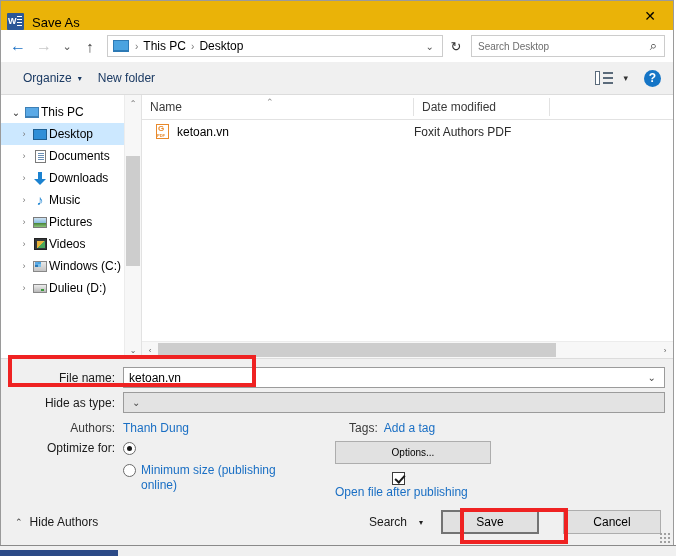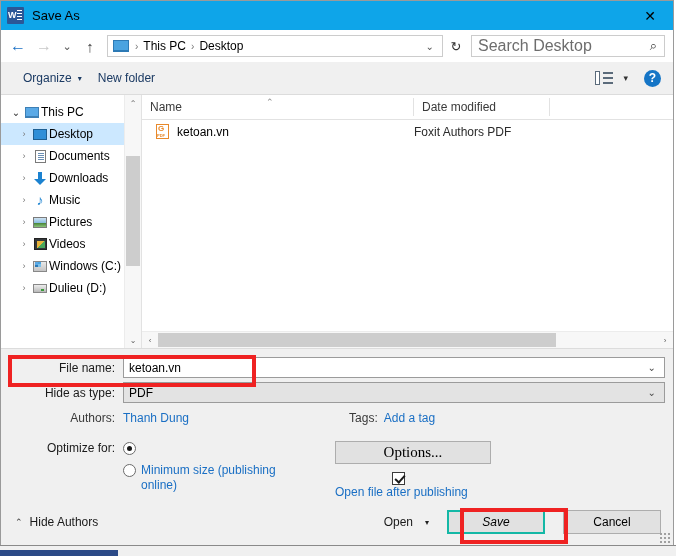--- a/index.html
+++ b/index.html
@@ -24,23 +24,23 @@
     border: 1px solid #9a9a9a;
     background: #f0f0f0;
     box-sizing: border-box;
     display: flex;
     flex-direction: column;
   }
 
   
   .titlebar {
     height: 29px;
-    background: #0ea5e9;
-    display: flex;
-    align-items: center;
+    background: #eab308;
+    display: flex;
+    align-items: flex-end;
     flex: 0 0 auto;
     position: relative;
   }
   .word-icon {
     width: 17px; height: 17px;
     margin-left: 6px;
     background: #2b5797;
     border-radius: 1px;
     position: relative;
     flex: 0 0 auto;
@@ -141,21 +141,21 @@
     align-items: center;
     margin-left: 4px;
     box-sizing: border-box;
     flex: 0 0 auto;
   }
   .searchbox input {
     border: none;
     outline: none;
     flex: 1 1 auto;
     font-family: "Liberation Sans", sans-serif;
-    font-size: 16px;
+    font-size: 10px;
     color: #000;
     padding: 0 0 0 6px;
     background: transparent;
     min-width: 0;
   }
   .searchbox input::placeholder { color: #6d6d6d; opacity: 1; }
   .search-icon { padding: 0 7px 0 2px; color: #333; font-size: 13px; }
 
   
   .commandbar {
@@ -400,21 +400,21 @@
     display: flex;
     align-items: center;
     margin: 8px 0 6px 0;
     font-size: 12px;
   }
   .meta-label { color: #3a3a3a; }
   .meta-link { color: #1a6fc4; margin-left: 6px; cursor: default; }
 
   .optrow {
     display: flex;
-    margin-top: 16px;
+    margin-top: 6px;
   }
   .opt-left { display: flex; flex: 0 0 auto; }
   .optimize-label { width: 114px; text-align: right; padding-right: 8px; font-size: 12px; color: #1a1a1a; flex:0 0 auto; box-sizing:border-box; }
   .radios { display: flex; flex-direction: column; gap: 8px; }
   .radio-item { display: flex; align-items: flex-start; cursor: default; }
   .radio-dot {
     width: 13px; height: 13px;
     border: 1px solid #6b6b6b;
     border-radius: 50%;
     background: #fff;
@@ -438,26 +438,25 @@
     margin-left: 44px;
     display: flex;
     flex-direction: column;
     align-items: flex-start;
   }
   .options-btn {
     width: 156px;
     height: 23px;
     background: #e1e1e1;
     border: 1px solid #adadad;
-    font-size: 15px;
+    font-size: 10px;
     color: #000;
     display: flex; align-items: center; justify-content: center;
     cursor: default;
     box-sizing: border-box;
-    font-family: Liberation Serif, serif;
   }
   .chk-row { display: flex; align-items: center; margin-top: 8px; cursor: default; flex-direction: column; }
   .chk-box {
     width: 13px; height: 13px;
     border: 1px solid #3a3a3a;
     background: #fff;
     margin-right: 5px;
     position: relative;
     flex: 0 0 auto;
     box-sizing: border-box;
@@ -500,21 +499,21 @@
   .dlg-btn {
     width: 98px; height: 24px;
     background: #e1e1e1;
     border: 1px solid #adadad;
     font-size: 12px;
     color: #000;
     display: flex; align-items: center; justify-content: center;
     cursor: default;
     box-sizing: border-box;
   }
-  .dlg-btn.primary { border: 2px solid #14b8a6; margin-right: 18px; font-style: italic; }
+  .dlg-btn.primary { border: 2px solid #737373; margin-right: 24px; }
   .grip {
     position: absolute;
     right: 3px; bottom: 2px;
     width: 10px; height: 10px;
     background:
       radial-gradient(circle 1px at 1px 1px, #a0a0a0 99%, transparent) 0 0/4px 4px;
   }
 
   
   .annot {
@@ -700,21 +699,20 @@
     <div class="formrow">
       <div class="flabel">File name:</div>
       <div class="combo">
         <span class="combo-val">ketoan.vn</span>
         <span class="combo-caret">⌄</span>
       </div>
     </div>
     <div class="formrow">
       <div class="flabel">Hide as type:</div>
       <div class="combo gray">
-        <span class="combo-val">PDF</span>
         <span class="combo-caret">⌄</span>
       </div>
     </div>
 
     <div class="meta-row">
       <div style="width:114px;text-align:right;padding-right:8px;box-sizing:border-box;" class="meta-label">Authors:</div>
       <div class="meta-link" style="margin-left:0;">Thanh Dung</div>
       <div class="meta-label" style="margin-left:160px;">Tags:</div>
       <div class="meta-link">Add a tag</div>
     </div>
@@ -742,21 +740,21 @@
     </div>
   </div>
 
   <div class="footer">
     <div class="hide-folders">
       <span class="hf-caret">⌃</span>
       <span>Hide Authors</span>
     </div>
     <div class="footer-right">
       <div class="tools-btn">
-        <span>Open</span>
+        <span>Search</span>
         <span class="tools-caret">▾</span>
       </div>
       <div class="dlg-btn primary">Save</div>
       <div class="dlg-btn">Cancel</div>
     </div>
     <div class="grip"></div>
   </div>
 
 </div>
 

